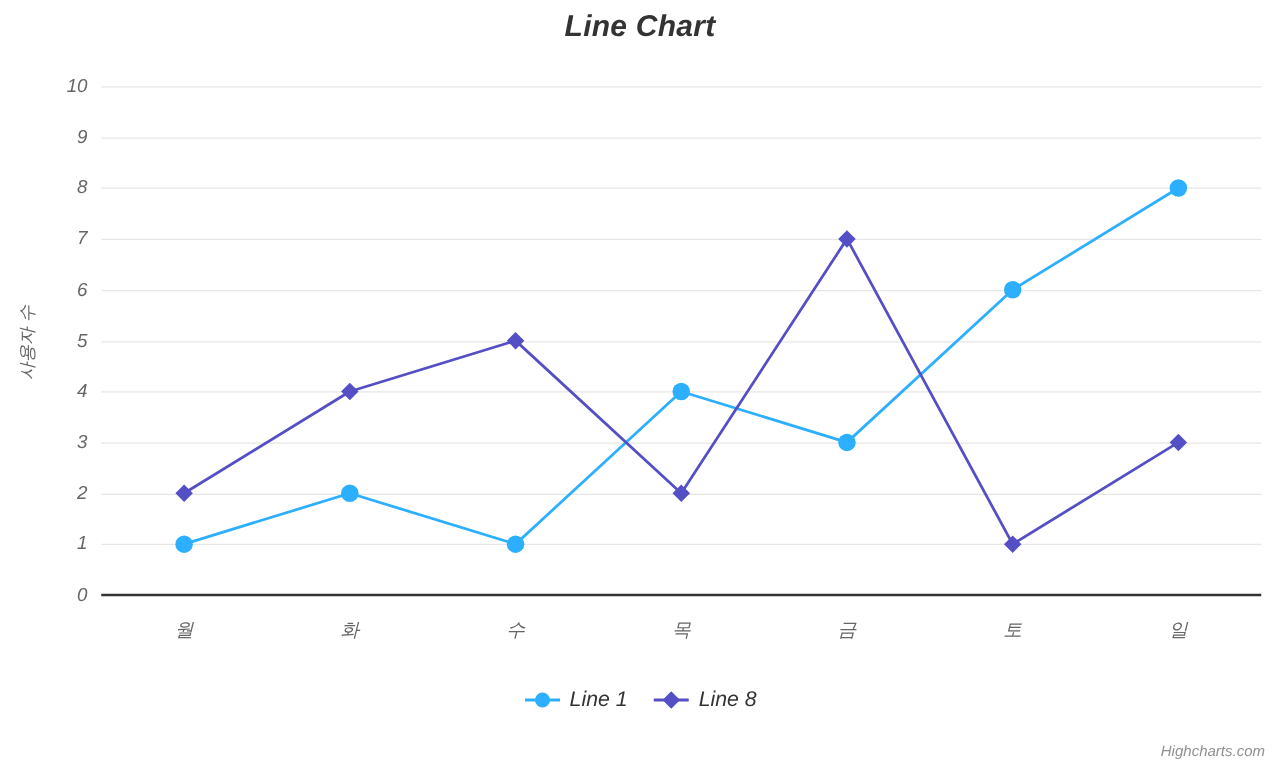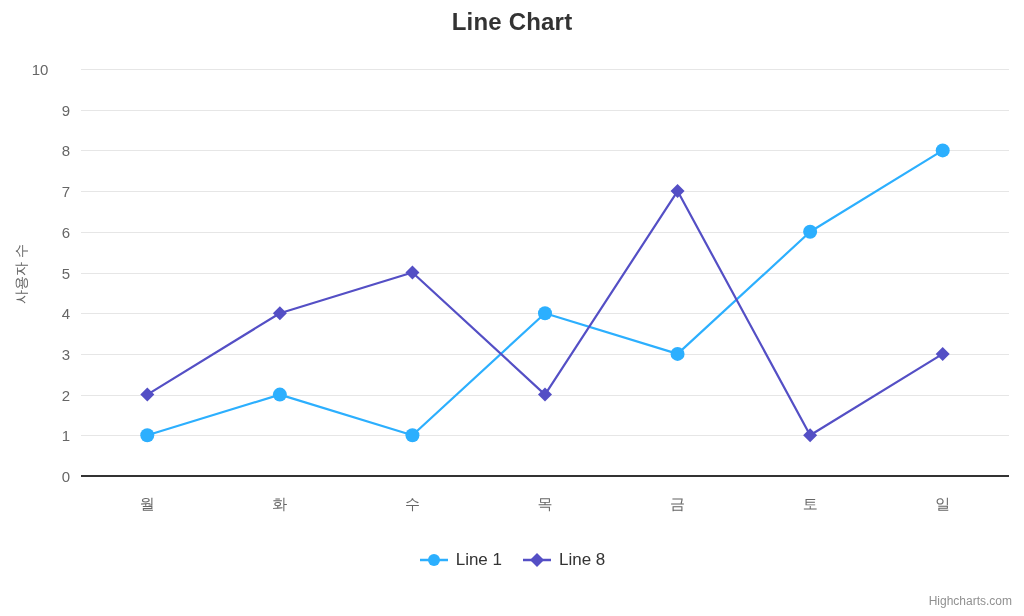--- a/index.html
+++ b/index.html
@@ -10,20 +10,21 @@
   body {
     font-family: "Liberation Sans", "DejaVu Sans", sans-serif;
     -webkit-font-smoothing: antialiased;
   }
   #chart-root {
     position: relative;
     width: 1024px;
     height: 616px;
     background: #ffffff;
     overflow: hidden;
+    font-style: italic;
   }
   .chart-title {
     position: absolute;
     top: 8px;
     left: 0;
     width: 1024px;
     text-align: center;
     font-size: 24px;
     font-weight: bold;
     color: #333333;
@@ -138,21 +139,21 @@
       <div class="ytick" style="top: 407px;">0</div>
       <div class="ytick" style="top: 366.3px;">1</div>
       <div class="ytick" style="top: 325.6px;">2</div>
       <div class="ytick" style="top: 284.9px;">3</div>
       <div class="ytick" style="top: 244.2px;">4</div>
       <div class="ytick" style="top: 203.5px;">5</div>
       <div class="ytick" style="top: 162.8px;">6</div>
       <div class="ytick" style="top: 122.1px;">7</div>
       <div class="ytick" style="top: 81.4px;">8</div>
       <div class="ytick" style="top: 40.7px;">9</div>
-      <div class="ytick" style="top: 0px; text-align: center;">10</div>
+      <div class="ytick" style="top: 0px;">10</div>
     </div>
 
   <div class="plot">
       <div class="gridline" style="top: 366.3px;"></div>
       <div class="gridline" style="top: 325.6px;"></div>
       <div class="gridline" style="top: 284.9px;"></div>
       <div class="gridline" style="top: 244.2px;"></div>
       <div class="gridline" style="top: 203.5px;"></div>
       <div class="gridline" style="top: 162.8px;"></div>
       <div class="gridline" style="top: 122.1px;"></div>

